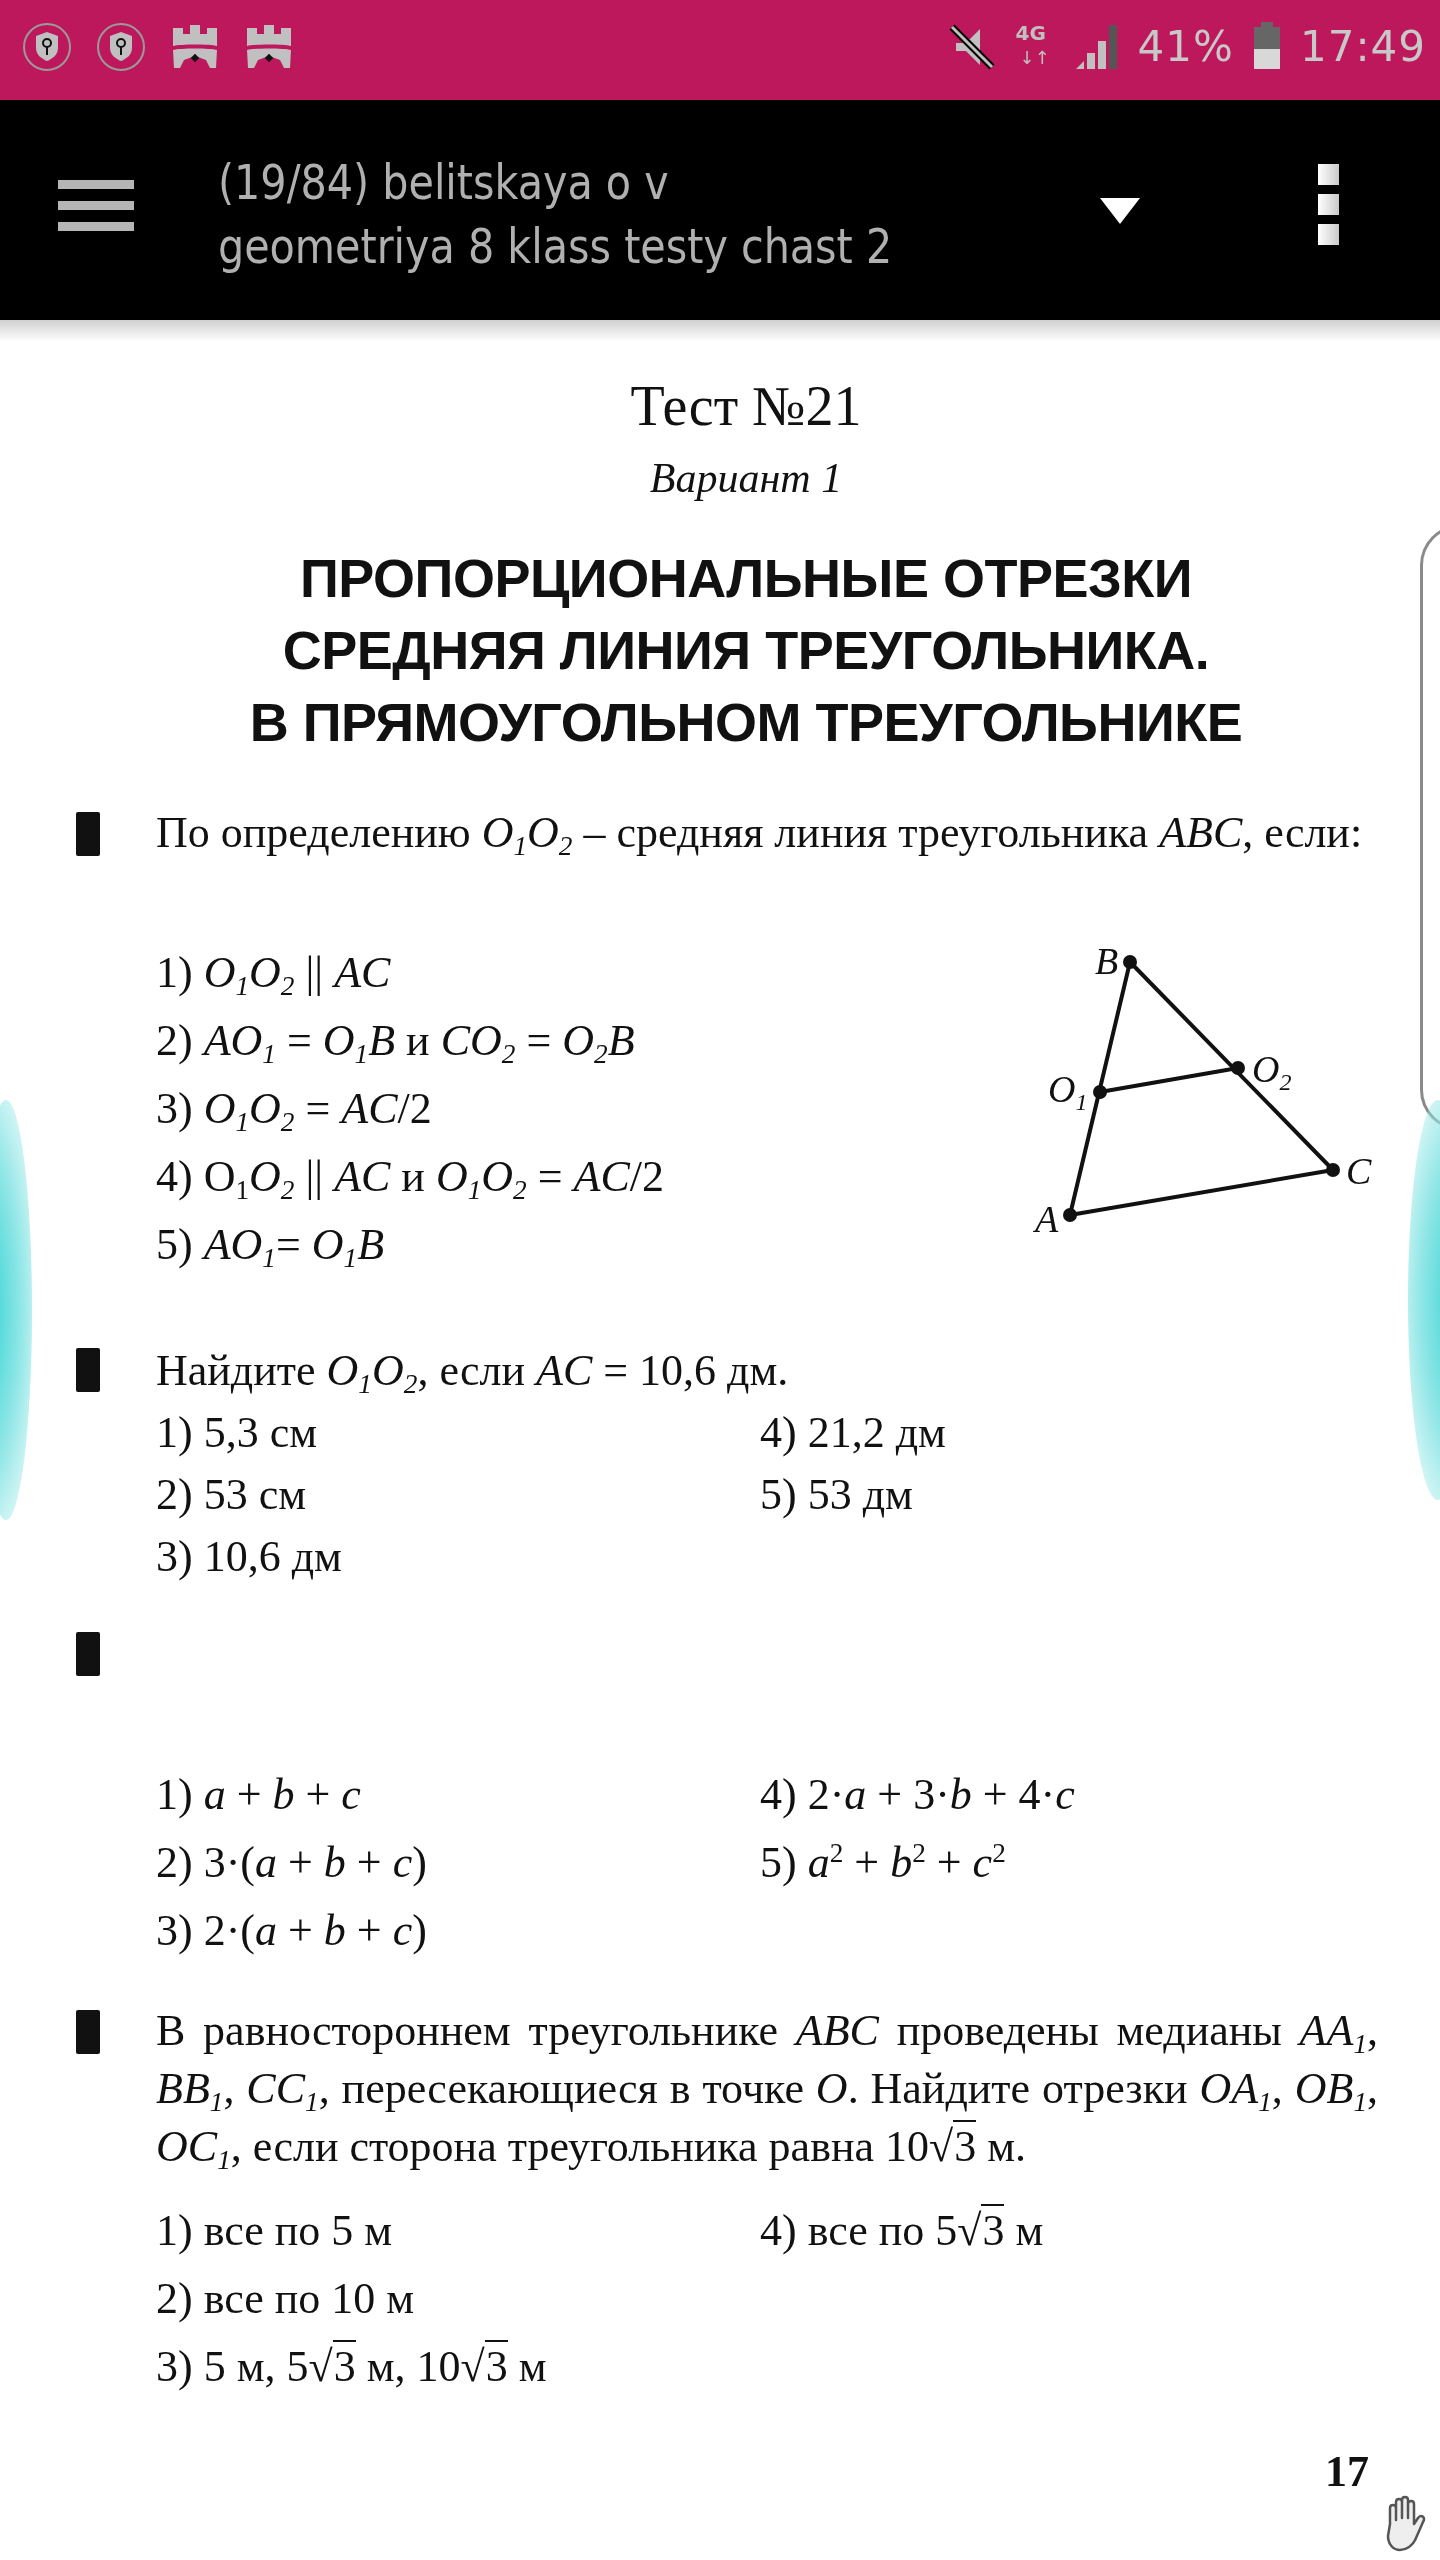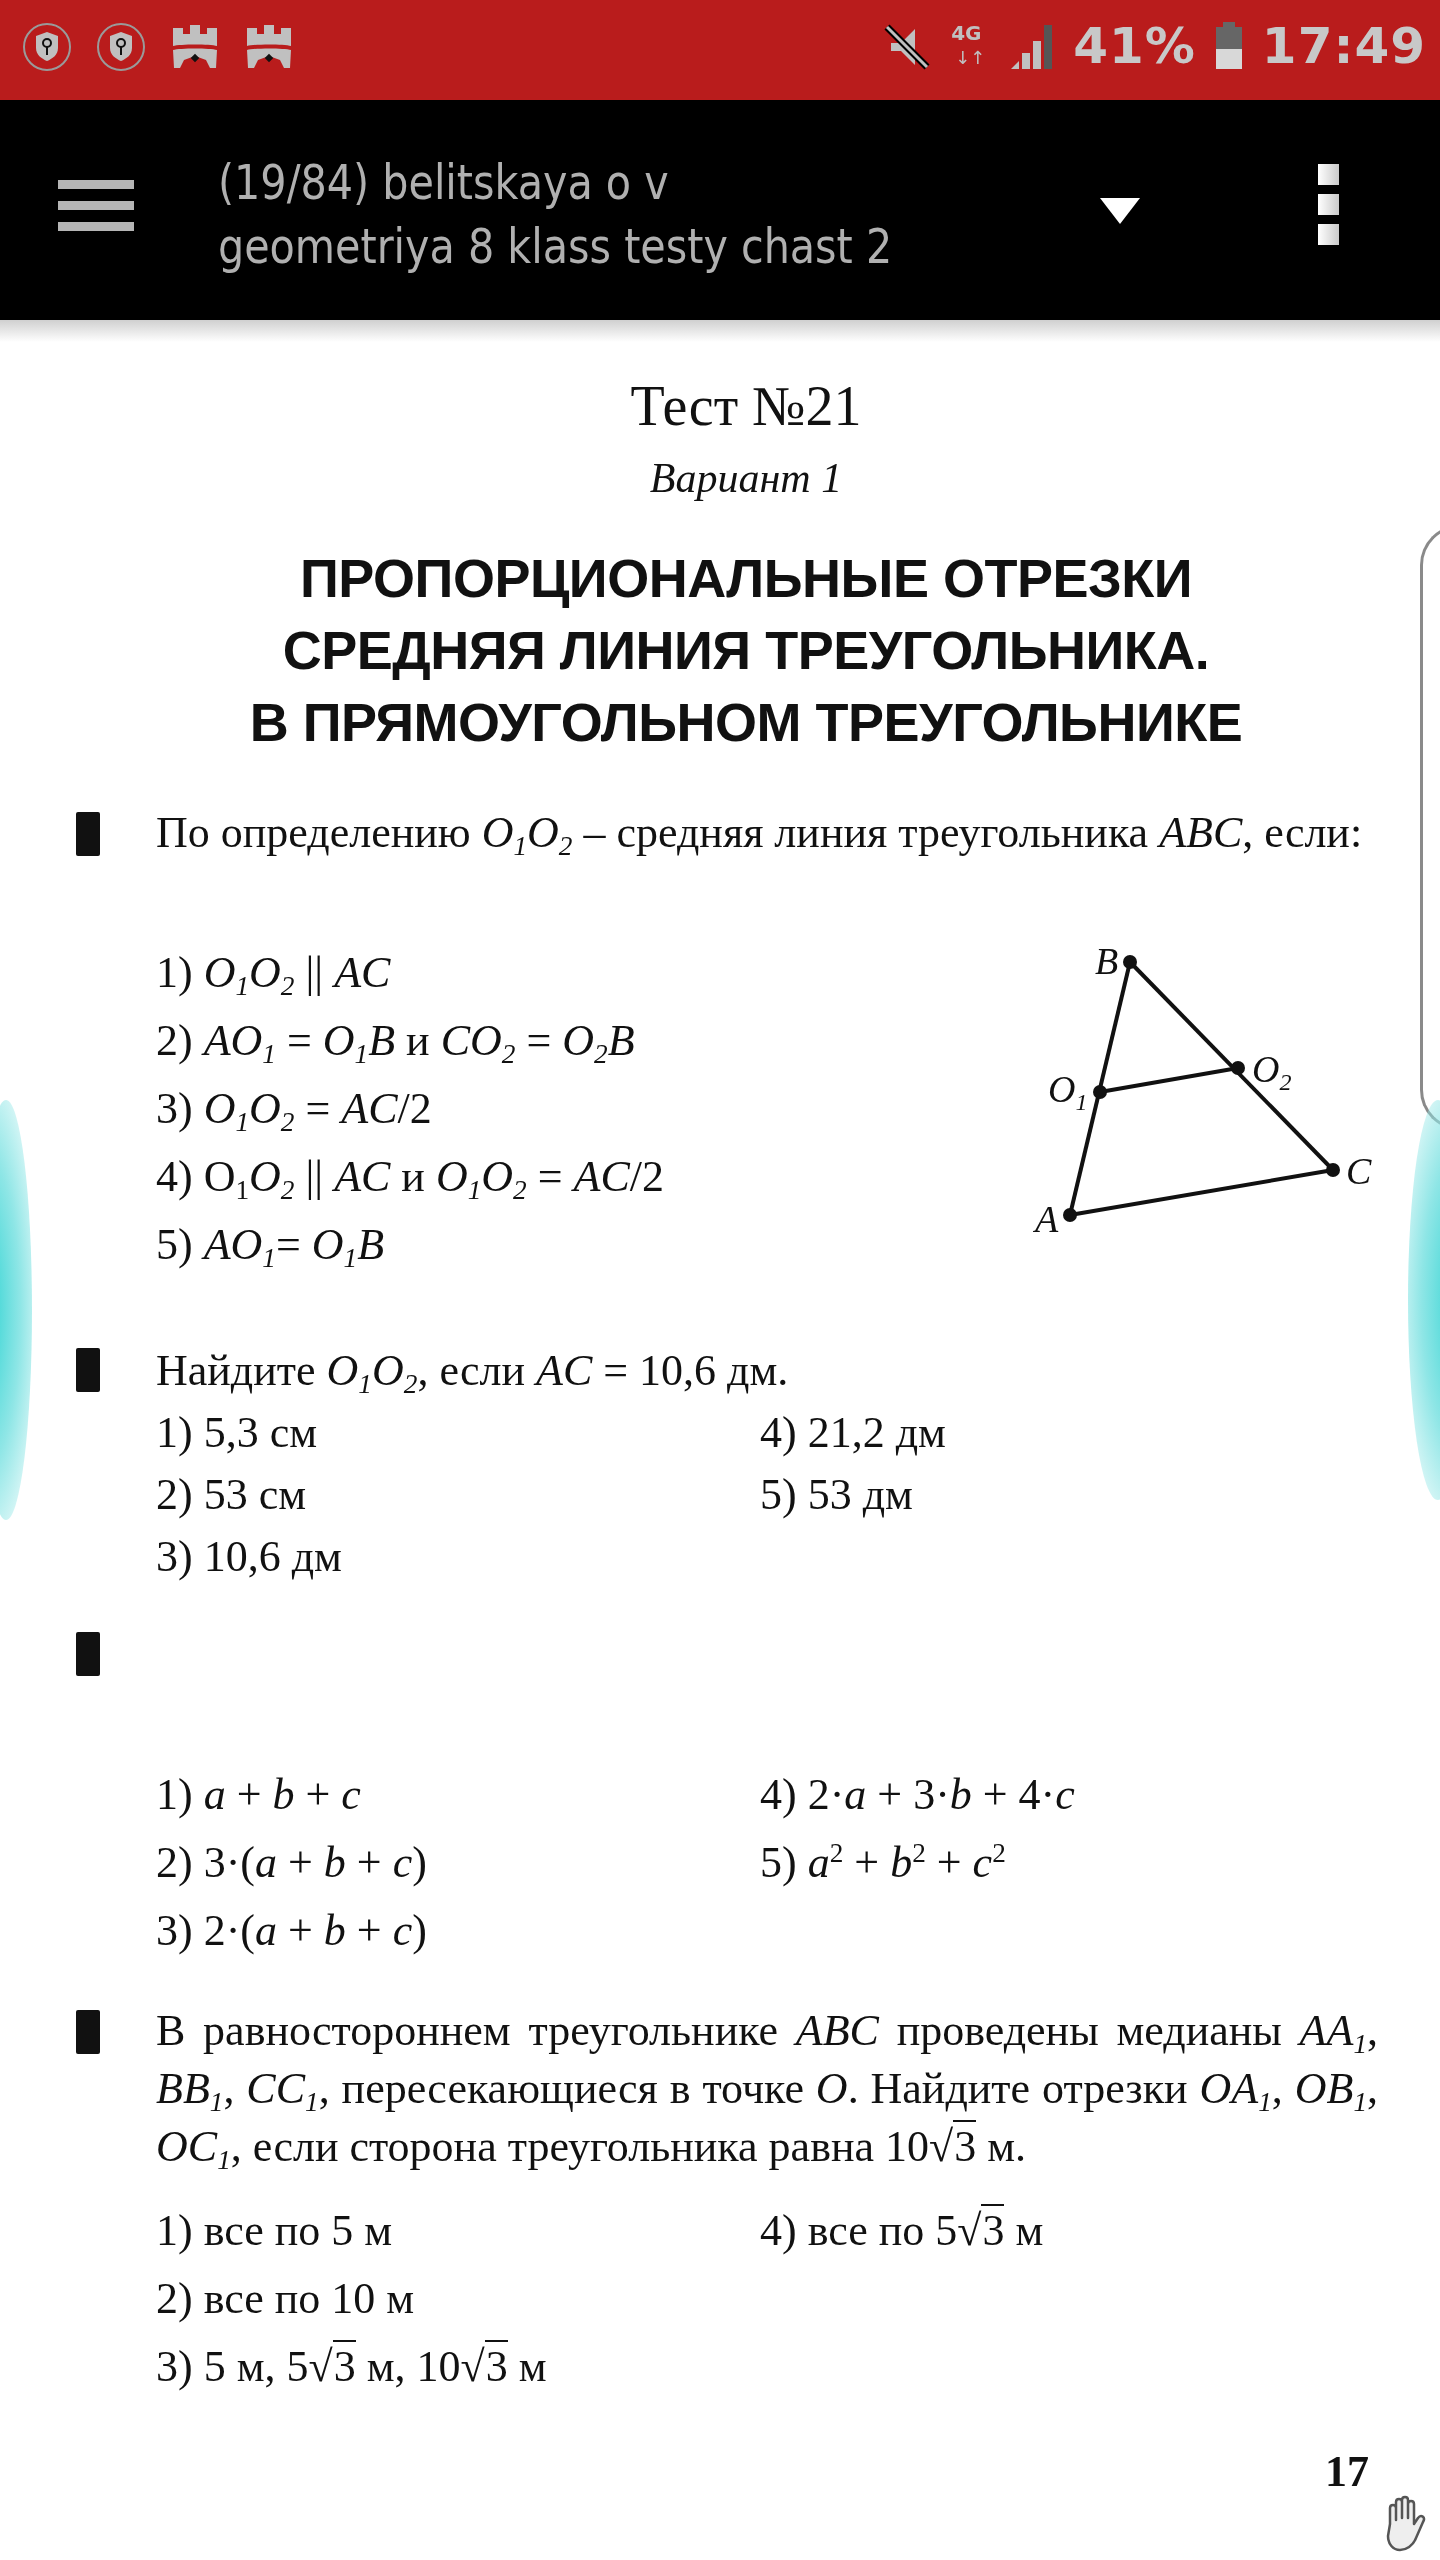--- a/index.html
+++ b/index.html
@@ -1,24 +1,24 @@
 <!DOCTYPE html>
 <html><head>
 <meta charset="utf-8">
 <style>
   * { box-sizing: border-box; margin: 0; padding: 0; }
   html, body { width: 1440px; height: 2560px; overflow: hidden; background: #ffffff; }
   body { position: relative; font-family: "Liberation Serif", serif; color: #111; }
 
   
-  .statusbar { position: absolute; left: 0; top: 0; width: 1440px; height: 100px; background: #b91c1c; }
+  .statusbar { position: absolute; left: 0; top: 0; width: 1440px; height: 100px; background: #be185d; }
   .sb-left { position: absolute; left: 22px; top: 22px; height: 50px; display: flex; gap: 24px; align-items: center; }
   .sb-icon { width: 50px; height: 50px; display: block; }
   .sb-right { position: absolute; right: 14px; top: 18px; height: 56px; display: flex; align-items: center; gap: 18px; color: #c8c8c8; }
-  .sb-text { font-family: "DejaVu Sans", sans-serif; font-size: 50px; color: #c8c8c8; letter-spacing: 1px; font-weight: bold; }
+  .sb-text { font-family: "DejaVu Sans", sans-serif; font-size: 42px; color: #c8c8c8; letter-spacing: 1px; font-weight: normal; }
 
   
   .appbar { position: absolute; left: 0; top: 100px; width: 1440px; height: 220px; background: #000; }
   .appbar-shadow { position: absolute; left: 0; top: 320px; width: 1440px; height: 22px; background: linear-gradient(#d0d0d0, rgba(255,255,255,0)); }
   .hamburger { position: absolute; left: 58px; top: 180px; width: 76px; height: 52px; cursor: pointer; }
   .hamburger span { display: block; position: absolute; left: 0; width: 76px; height: 9px; background: #b5b5b5; }
   .app-title { position: absolute; left: 218px; top: 150px; width: 820px; font-family: "DejaVu Sans", sans-serif; font-size: 48px; line-height: 64px; color: #b0b0b0; transform: scaleX(0.86); transform-origin: left top; white-space: nowrap; }
   .dropdown { position: absolute; left: 1098px; top: 196px; width: 44px; height: 30px; cursor: pointer; }
   .overflow { position: absolute; left: 1314px; top: 164px; width: 28px; height: 90px; cursor: pointer; }
   .overflow span { position: absolute; left: 4px; width: 21px; height: 21px; background: linear-gradient(90deg, #ffffff, #c9c9c9); }

